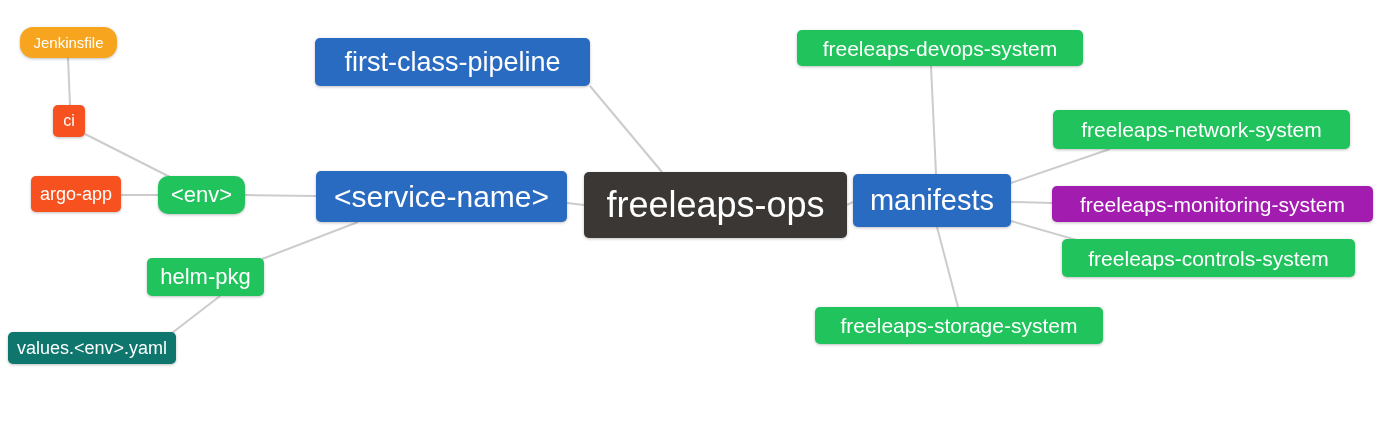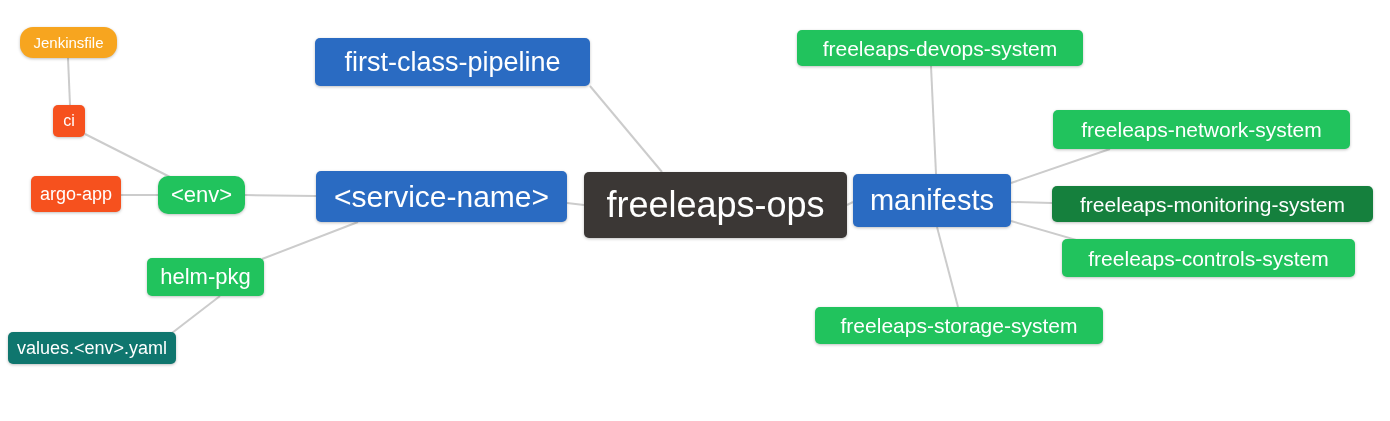--- a/index.html
+++ b/index.html
@@ -56,16 +56,16 @@
     <div class="node" style="left: 31px; top: 176px; width: 90px; height: 36px; font-size: 18px; background: rgb(246, 81, 30); color: rgb(255, 255, 255);">argo-app</div>
     <div class="node" style="left: 158px; top: 176px; width: 87px; height: 38px; font-size: 22px; background: rgb(33, 195, 93); color: rgb(255, 255, 255); border-radius: 10px;">&lt;env&gt;</div>
     <div class="node" style="left: 147px; top: 258px; width: 117px; height: 38px; font-size: 22px; background: rgb(33, 195, 93); color: rgb(255, 255, 255);">helm-pkg</div>
     <div class="node" style="left: 8px; top: 332px; width: 168px; height: 32px; font-size: 18px; background: #0f766e; color: rgb(255, 255, 255);">values.&lt;env&gt;.yaml</div>
     <div class="node" style="left: 315px; top: 38px; width: 275px; height: 48px; font-size: 27px; background: rgb(42, 107, 194); color: rgb(255, 255, 255);">first-class-pipeline</div>
     <div class="node" style="left: 316px; top: 171px; width: 251px; height: 51px; font-size: 30px; background: rgb(42, 107, 194); color: rgb(255, 255, 255);">&lt;service-name&gt;</div>
     <div class="node" style="left: 584px; top: 172px; width: 263px; height: 66px; font-size: 36px; background: rgb(59, 55, 53); color: rgb(255, 255, 255);">freeleaps-ops</div>
     <div class="node" style="left: 853px; top: 174px; width: 158px; height: 53px; font-size: 29px; background: rgb(42, 107, 194); color: rgb(255, 255, 255);">manifests</div>
     <div class="node" style="left: 797px; top: 30px; width: 286px; height: 36px; font-size: 21px; background: rgb(33, 195, 93); color: rgb(255, 255, 255);">freeleaps-devops-system</div>
     <div class="node" style="left: 1053px; top: 110px; width: 297px; height: 39px; font-size: 21px; background: rgb(33, 195, 93); color: rgb(255, 255, 255);">freeleaps-network-system</div>
-    <div class="node" style="left: 1052px; top: 186px; width: 321px; height: 36px; font-size: 21px; background: #15803d; color: rgb(255, 255, 255);">freeleaps-monitoring-system</div>
+    <div class="node" style="left: 1052px; top: 186px; width: 321px; height: 36px; font-size: 21px; background: #a21caf; color: rgb(255, 255, 255);">freeleaps-monitoring-system</div>
     <div class="node" style="left: 1062px; top: 239px; width: 293px; height: 38px; font-size: 21px; background: rgb(33, 195, 93); color: rgb(255, 255, 255);">freeleaps-controls-system</div>
     <div class="node" style="left: 815px; top: 307px; width: 288px; height: 37px; font-size: 21px; background: rgb(33, 195, 93); color: rgb(255, 255, 255);">freeleaps-storage-system</div>
   </div>
 
 </body></html>

